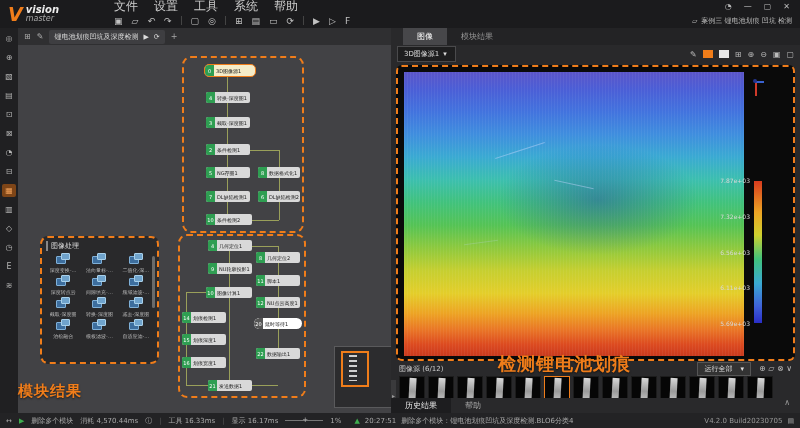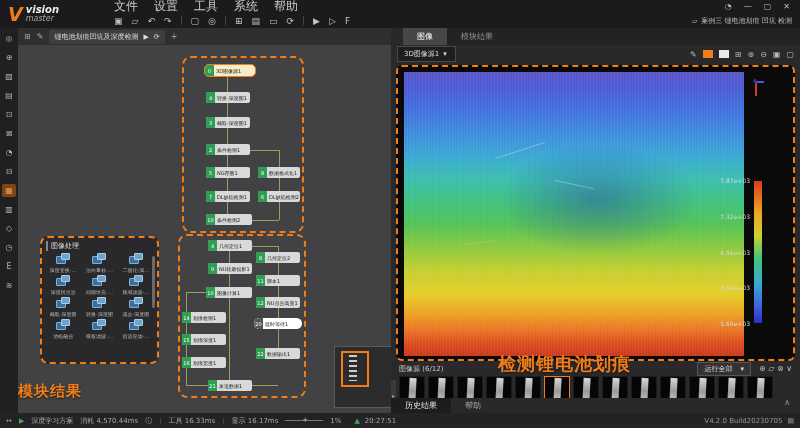--- a/index.html
+++ b/index.html
@@ -501,34 +501,35 @@
         <span class="hchev">∧</span>
       </div>
   </div>
 
   <div class="annot" style="left:18px;top:382px;font-size:15px;">模块结果</div>
   <div class="annot" style="left:498px;top:352px;font-size:18px;text-align:center;">检测锂电池划痕</div>
 
   <div class="bottombar">
     <span>↔</span>
     <span class="grn">▶</span>
-    <span>深度学习方案</span>
+    <span>删除多个模块</span>
     <span>消耗 4,570.44ms</span>
     <span>ⓘ</span>
     <span class="bsep">|</span>
     <span>工具 16.33ms</span>
     <span class="bsep">|</span>
     <span>显示 16.17ms</span>
     <span class="slider">
         <span class="knob">+</span>
       </span>
     <span>1%</span>
     <span class="logmsg">
       <span class="grn">▲</span>
       <span>20:27:51</span>
+      <span>删除多个模块：锂电池划痕凹坑及深度检测.BLO6分类4</span>
     </span>
     <span class="version">
       <span>V4.2.0 Build20230705</span>
       <span>▤</span>
     </span>
   </div>
 
 </div>
 
 </body></html>

